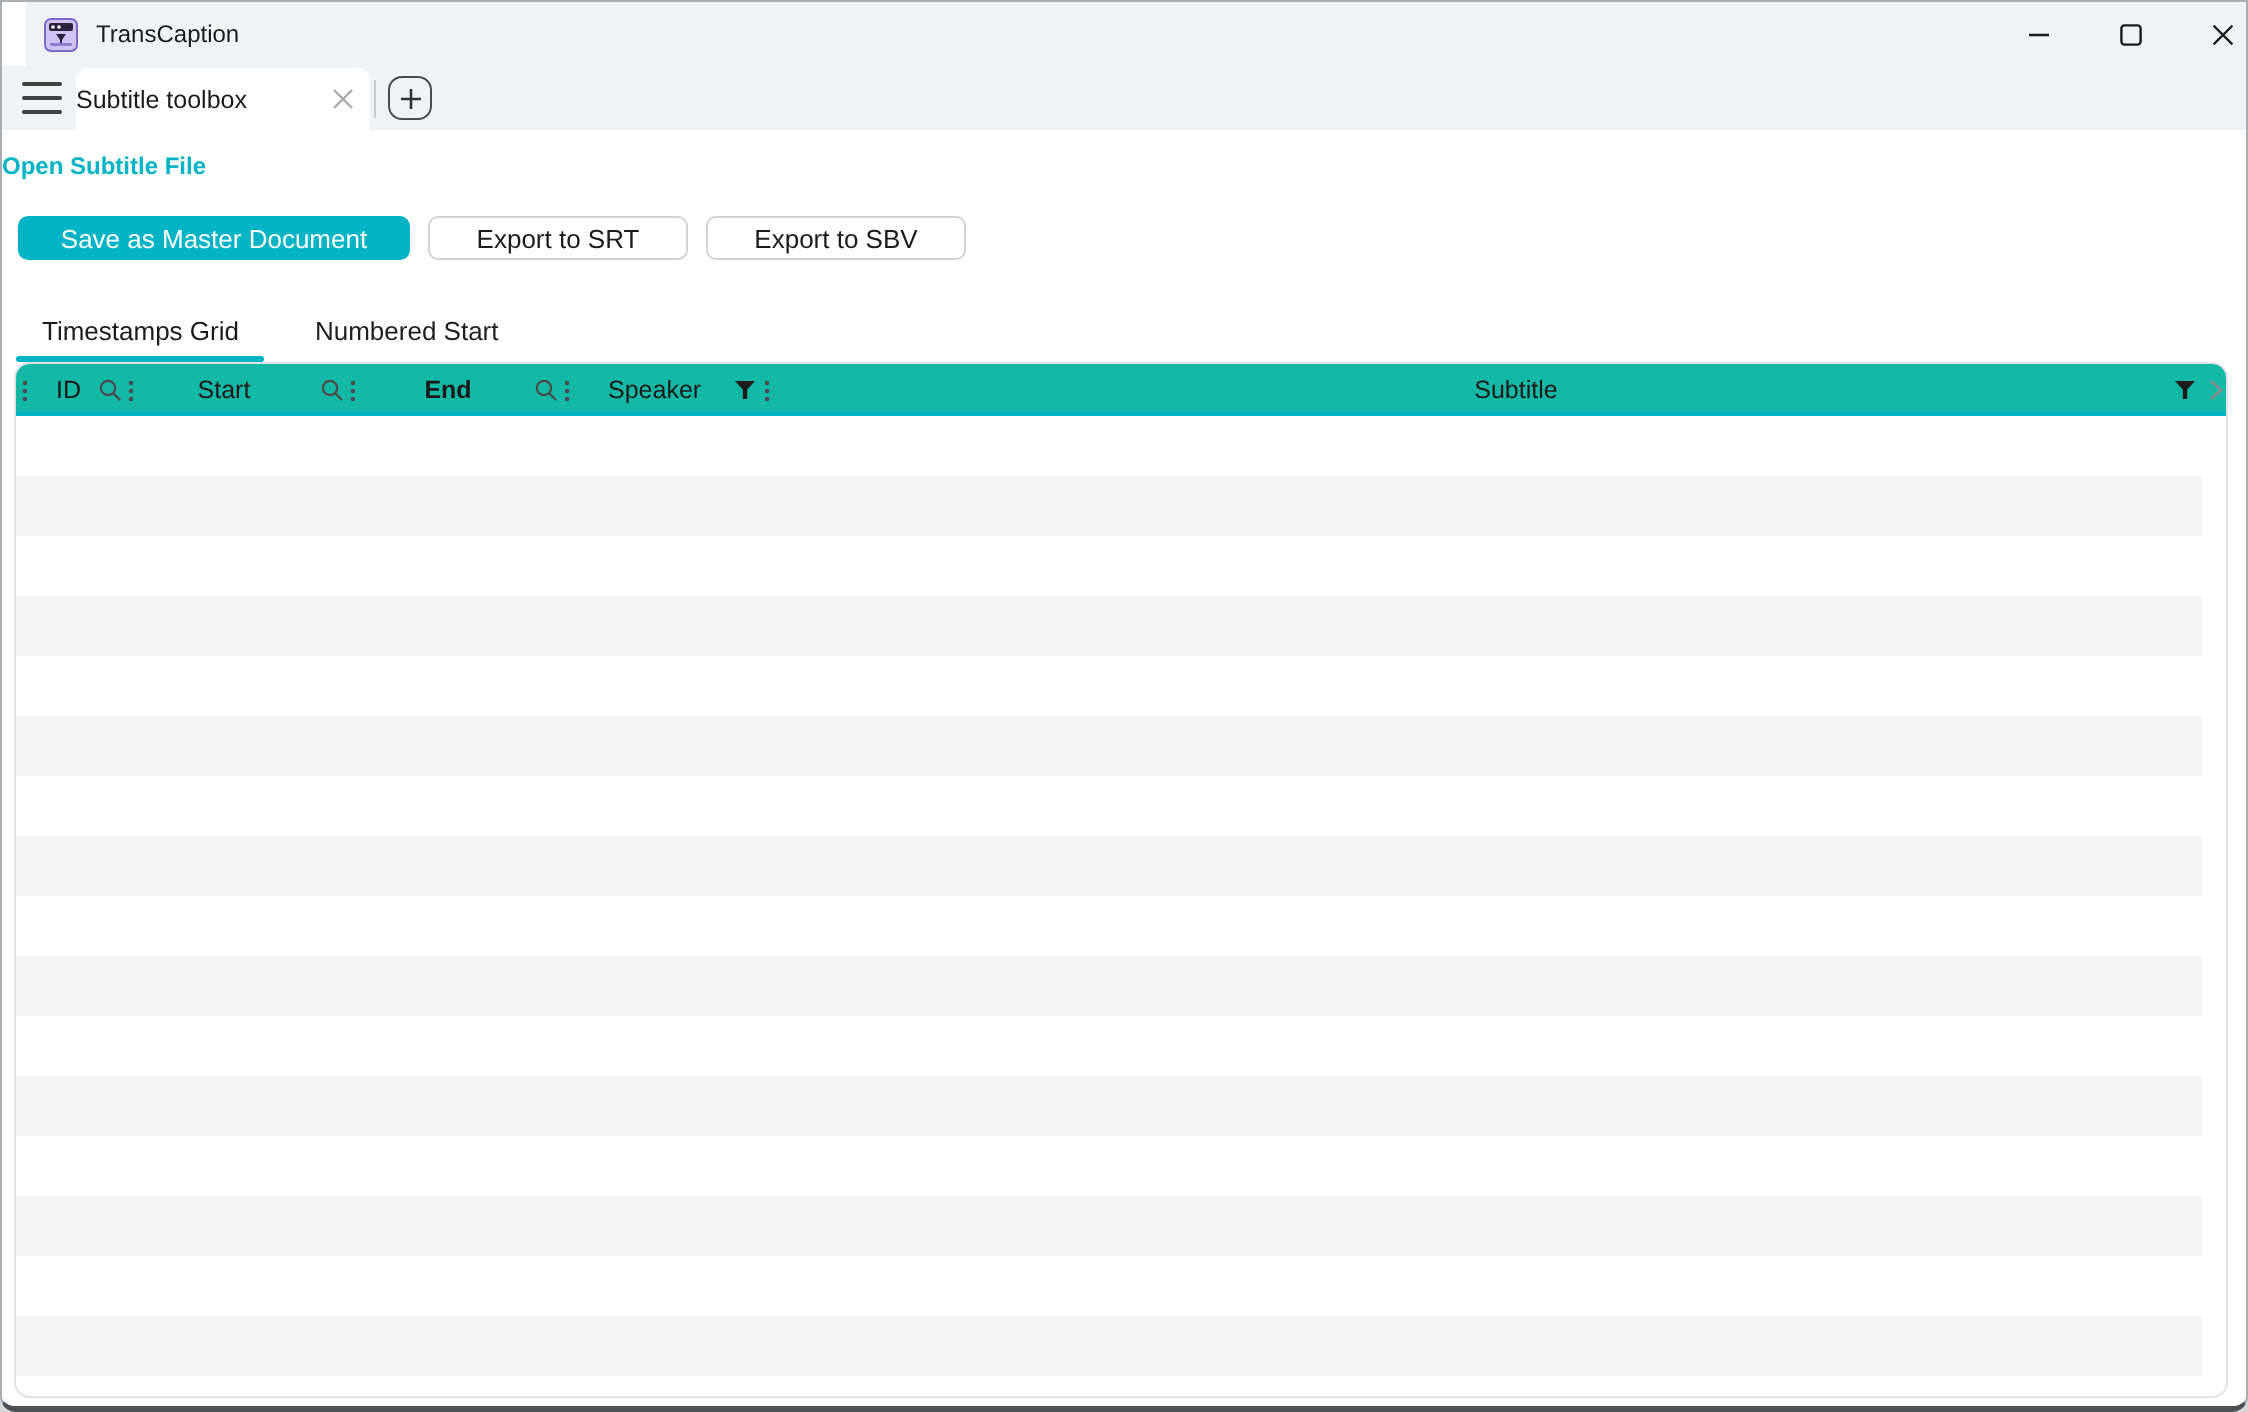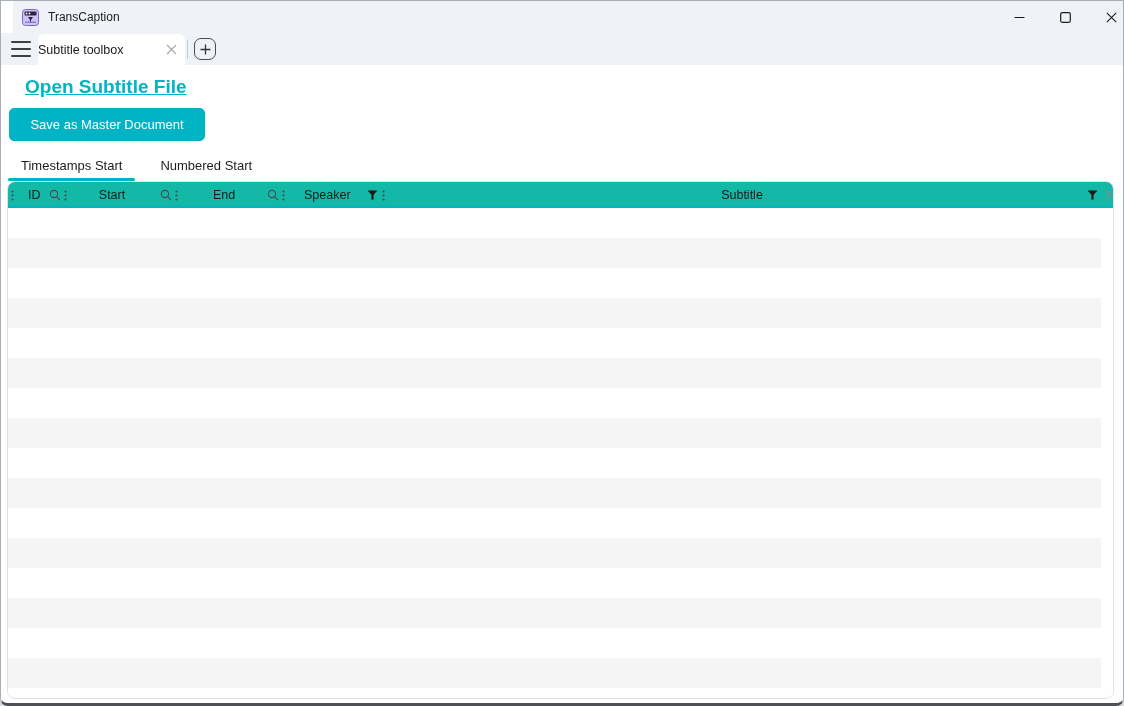--- a/index.html
+++ b/index.html
@@ -27,22 +27,22 @@
   .tabstrip{position:absolute;left:0;top:32px;width:100%;height:32px;background:var(--chrome-bg);}
   .hamburger{position:absolute;left:5px;top:3px;width:30px;height:26px;display:flex;flex-direction:column;justify-content:center;gap:5px;align-items:center;cursor:pointer;}
   .hamburger span{display:block;width:20px;height:2px;background:#404040;border-radius:1px;}
   .doc-tab{position:absolute;left:37px;top:1px;width:147px;height:31px;background:#ffffff;border-radius:6px 6px 0 0;display:flex;align-items:center;cursor:default;}
   .doc-tab .label{font-size:12.5px;color:var(--text);white-space:nowrap;}
   .tab-close{position:absolute;right:7px;top:9px;width:13px;height:13px;display:flex;align-items:center;justify-content:center;cursor:pointer;}
   .tab-sep{position:absolute;left:186px;top:7px;width:1px;height:19px;background:#c6c9cd;}
   .new-tab{position:absolute;left:193px;top:5px;width:22px;height:22px;border:1.4px solid #4c4c4c;border-radius:7px;display:flex;align-items:center;justify-content:center;background:transparent;cursor:pointer;}
   
   .content{position:absolute;left:0;top:64px;width:100%;height:642px;background:#fff;}
-  .open-link{position:absolute;left:24px;top:11px;font-size:19px;font-weight:bold;color:var(--accent);text-decoration:underline;cursor:pointer;}
-  .btn{position:absolute;top:43px;height:33px;border-radius:5px;font-size:13px;display:flex;align-items:center;justify-content:center;cursor:pointer;}
+  .open-link{position:absolute;left:0;top:11px;font-size:12px;font-weight:bold;color:var(--accent);cursor:pointer;}
+  .btn{position:absolute;top:43px;height:22px;border-radius:5px;font-size:13px;display:flex;align-items:center;justify-content:center;cursor:pointer;}
   .btn-primary{left:8px;width:196px;background:var(--accent);color:#ffffff;border:1px solid var(--accent);}
   .btn-outline{background:#ffffff;color:var(--text);border:1px solid #d2d2d2;}
   .btn-srt{left:213px;width:130px;}
   .btn-sbv{left:352px;width:130px;}
   .view-tabs{position:absolute;left:0;top:85px;height:30px;display:flex;}
   .view-tab{position:relative;height:30px;display:flex;align-items:center;font-size:13px;color:var(--text);cursor:pointer;}
   .view-tab.active{margin-left:7px;padding:0 13px;}
   .view-tab.active::after{content:"";position:absolute;left:0;right:0;bottom:-1px;height:3px;background:var(--accent);border-radius:2px;}
   .view-tab.inactive{margin-left:15px;padding:0 10px;color:#1f1f1f;}
   
@@ -110,23 +110,25 @@
           <path d="M5.5 0.5 V10.5 M0.5 5.5 H10.5" stroke="#333333" stroke-width="1.3"></path>
         </svg>
     </div>
   </div>
 
   <div class="content">
 
     <a class="open-link">Open Subtitle File</a>
 
     <div class="btn btn-primary">Save as Master Document</div>
+    <div class="btn btn-outline btn-srt">Export to SRT</div>
+    <div class="btn btn-outline btn-sbv">Export to SBV</div>
 
     <div class="view-tabs">
-      <div class="view-tab active">Timestamps Start</div>
+      <div class="view-tab active">Timestamps Grid</div>
       <div class="view-tab inactive">Numbered Start</div>
     </div>
 
     <div class="grid">
       <div class="grid-header">
 
         <div class="h-icon" style="left:3px;">
           <svg width="3" height="11" viewBox="0 0 3 11">
               <circle cx="1.5" cy="1.5" r="1.1" fill="#4a4a4a"></circle>
               <circle cx="1.5" cy="5.5" r="1.1" fill="#4a4a4a"></circle>
@@ -157,21 +159,21 @@
             </svg>
         </div>
         <div class="h-icon" style="left:167px;">
           <svg width="3" height="11" viewBox="0 0 3 11">
               <circle cx="1.5" cy="1.5" r="1.1" fill="#4a4a4a"></circle>
               <circle cx="1.5" cy="5.5" r="1.1" fill="#4a4a4a"></circle>
               <circle cx="1.5" cy="9.5" r="1.1" fill="#4a4a4a"></circle>
             </svg>
         </div>
 
-        <div class="h-item h-center" style="left:192px;width:48px;">End</div>
+        <div class="h-item h-center" style="left:192px;width:48px;font-weight:bold;">End</div>
         <div class="h-icon" style="left:259px;">
           <svg width="12" height="12" viewBox="0 0 12 12">
               <circle cx="5" cy="5" r="3.6" fill="none" stroke="#4a4a4a" stroke-width="1.1"></circle>
               <line x1="7.8" y1="7.8" x2="11" y2="11" stroke="#4a4a4a" stroke-width="1.1"></line>
             </svg>
         </div>
         <div class="h-icon" style="left:274px;">
           <svg width="3" height="11" viewBox="0 0 3 11">
               <circle cx="1.5" cy="1.5" r="1.1" fill="#4a4a4a"></circle>
               <circle cx="1.5" cy="5.5" r="1.1" fill="#4a4a4a"></circle>
@@ -186,21 +188,21 @@
             </svg>
         </div>
         <div class="h-icon" style="left:374px;">
           <svg width="3" height="11" viewBox="0 0 3 11">
               <circle cx="1.5" cy="1.5" r="1.1" fill="#4a4a4a"></circle>
               <circle cx="1.5" cy="5.5" r="1.1" fill="#4a4a4a"></circle>
               <circle cx="1.5" cy="9.5" r="1.1" fill="#4a4a4a"></circle>
             </svg>
         </div>
 
-        <div class="h-item h-center" style="left:684px;width:100px;">Subtitle</div>
+        <div class="h-item h-center" style="left:700px;width:100px;">Subtitle</div>
         <div class="h-icon" style="left:1079px;">
           <svg width="11" height="10" viewBox="0 0 11 10">
               <path d="M0.5 0.5 H10.5 L6.6 4.8 V9.5 H4.4 V9.5 V4.8 Z" fill="#1b1b1b"></path>
             </svg>
         </div>
         <div class="h-icon" style="left:1096px;">
           <svg width="8" height="12" viewBox="0 0 8 12">
               <polyline points="1.5,1.5 6.5,6 1.5,10.5" fill="none" stroke="#8a8a8a" stroke-width="1.3"></polyline>
             </svg>
         </div>

